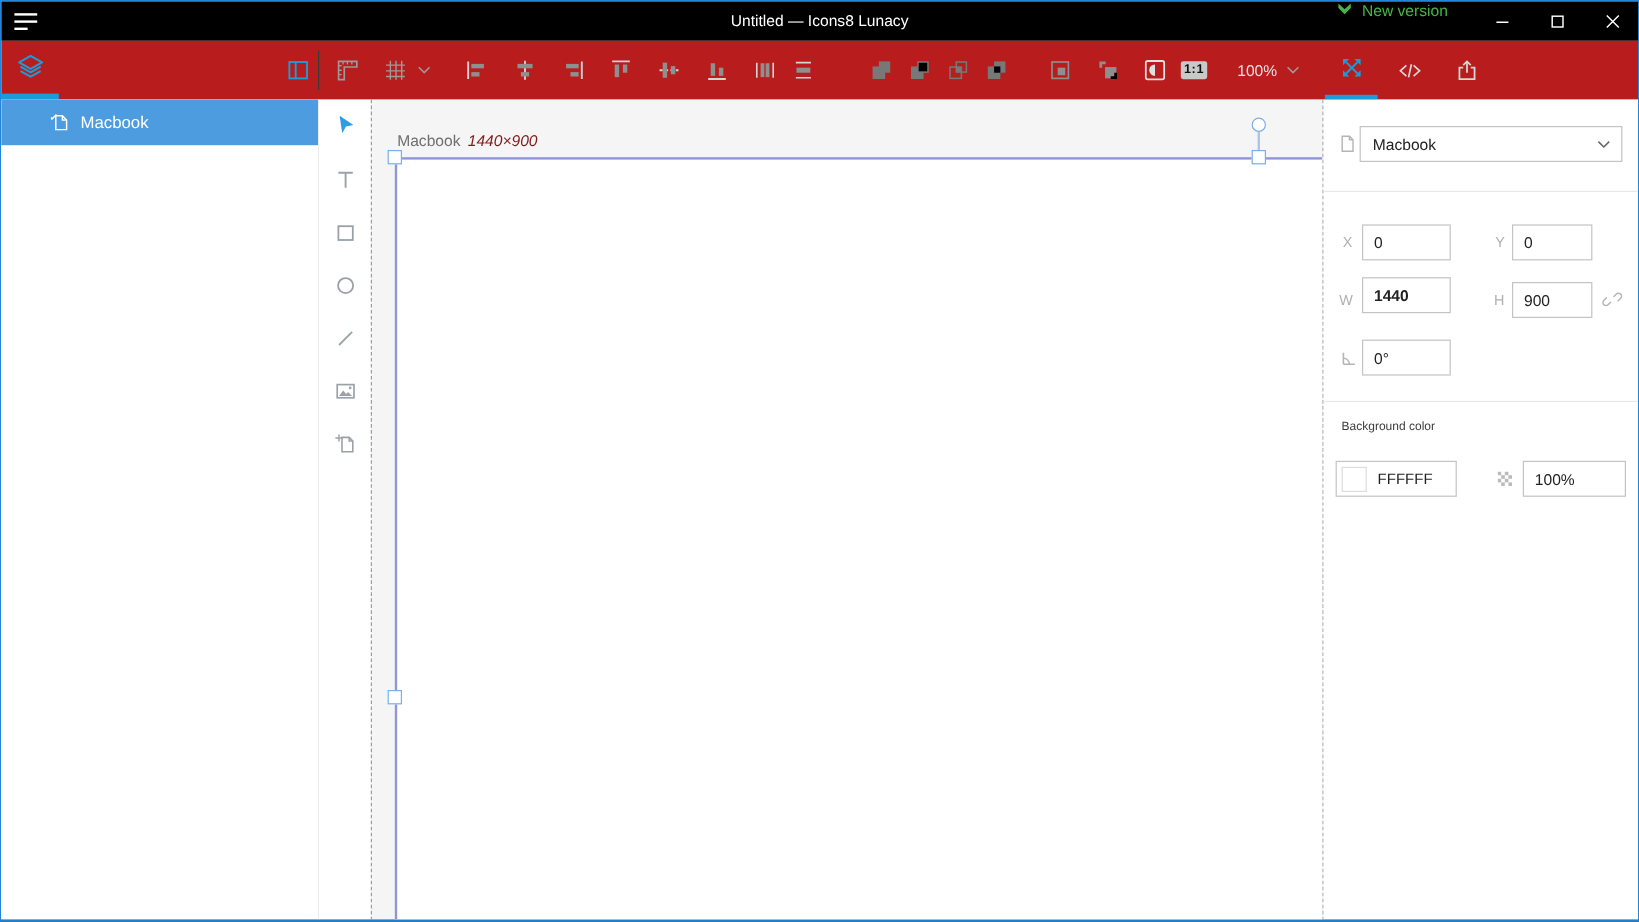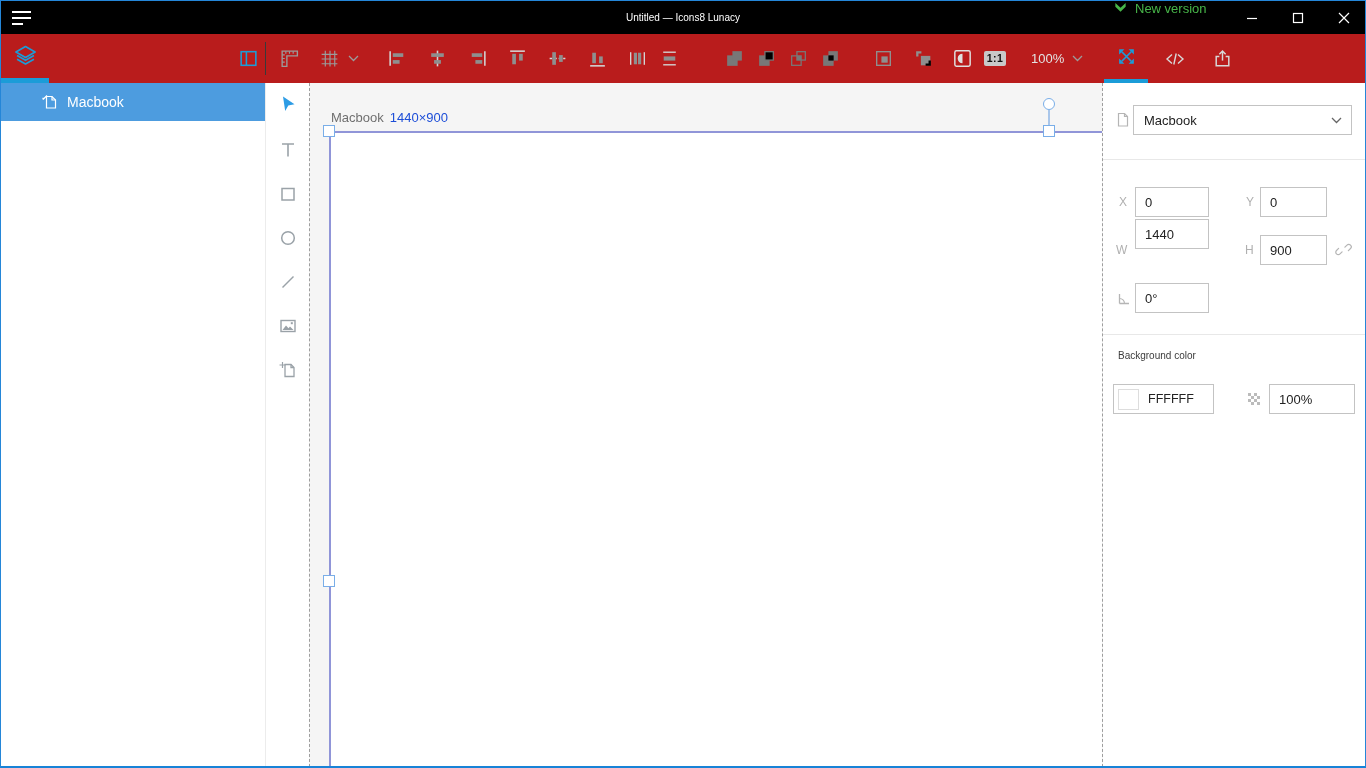--- a/index.html
+++ b/index.html
@@ -8,21 +8,21 @@
   .window { position:relative; width:1366px; height:768px; background:#fff; overflow:hidden;
             border:1px solid #2486D8; border-bottom:2px solid #1883D7; }
 
   
   .titlebar { position:absolute; left:0; top:0; width:100%; height:33px; background:#000; }
   .hamburger { position:absolute; left:8px; top:0; width:36px; height:33px; display:flex; flex-direction:column;
                justify-content:center; gap:4px; padding-left:3px; cursor:pointer; background:none; border:none; }
   .hamburger i { display:block; height:2px; background:#fff; width:19px; }
   .hamburger i:last-child { width:11px; }
   .win-title { position:absolute; left:0; top:0; width:100%; height:33px; line-height:33px;
-               text-align:center; color:#fff; font-size:10px; }
+               text-align:center; color:#fff; font-size:13px; }
   .new-version { position:absolute; left:1112px; top:0; height:33px; display:flex; align-items:flex-start; gap:7px;
                  color:#47B649; font-size:13px; cursor:pointer; }
   .caption-btn { position:absolute; top:0; width:46px; height:33px; display:flex; align-items:center;
                  justify-content:center; background:none; border:none; cursor:pointer; }
   .btn-min { left:1228px; } .btn-max { left:1274px; } .btn-close { left:1320px; }
 
   
   .toolbar { position:absolute; left:0; top:33px; width:100%; height:49px; background:#b91c1c; }
   .tb-divider { position:absolute; top:8px; width:1px; height:33px; background:#3a3a3a; }
   .tbtn { position:absolute; top:12px; width:24px; height:25px; display:flex; align-items:center;
@@ -45,21 +45,21 @@
   .layer-row .licon { margin-left:40px; display:flex; }
   .layer-row .ltext { margin-left:8px; font-size:14px; }
 
   .toolstrip { position:absolute; left:265px; top:82px; width:43px; height:684px; background:#fff; }
   .tool { position:absolute; left:3px; width:37px; height:36px; display:flex; align-items:center;
           justify-content:center; background:none; border:none; cursor:pointer; }
 
   .canvas { position:absolute; left:308px; top:82px; width:794px; height:684px; background:#f5f5f5;
             border-left:1px dashed #9e9e9e; border-right:1px dashed #9e9e9e; overflow:hidden; }
   .ab-label { position:absolute; left:21px; top:27px; font-size:13px; cursor:default; white-space:nowrap; }
-  .ab-label .nm { color:#6f6f6f; } .ab-label .sz { color:#1d4ed8; margin-left:6px; }
+  .ab-label .nm { color:#6f6f6f; } .ab-label .sz { color:#7f1d1d; margin-left:6px;font-style:italic; }
   .artboard { position:absolute; left:19px; top:48px; width:calc(100% - 19px); height:calc(100% - 48px);
               background:#fff; border-top:2px solid #9095D8; border-left:2px solid #9095D8; }
   .handle { position:absolute; width:12px; height:12px; background:#fff; border:1px solid #79aee8; }
   .rot-circle { position:absolute; width:12px; height:12px; background:#fff; border:1px solid #79aee8;
                 border-radius:50%; }
   .rot-stem { position:absolute; width:2px; background:#a9c6ea; }
 
   
   .inspector { position:absolute; left:1102px; top:82px; width:264px; height:684px; background:#fff; }
   .insp-divider { position:absolute; left:0; width:100%; height:1px; background:#e8e8e8; }
@@ -364,21 +364,21 @@
         </svg>
     </div>
     <div class="insp-divider" style="top:76px"></div>
 
     <span class="flabel" style="left:16px; top:104px;">X</span>
     <input class="field" style="left: 32px; top: 104px; width: 74px;" value="0">
     <span class="flabel" style="left:143px; top:104px;">Y</span>
     <input class="field" style="left: 157px; top: 104px; width: 67px;" value="0">
 
     <span class="flabel" style="left:13px; top:152px;">W</span>
-    <input class="field" style="left: 32px; top: 136px; width: 74px;" value="1440">
+    <input class="field" style="left: 32px; top: 148px; width: 74px; font-weight: bold;" value="1440">
     <span class="flabel" style="left:142px; top:152px;">H</span>
     <input class="field" style="left: 157px; top: 152px; width: 67px;" value="900">
     <button style="position:absolute; left:232px; top:158px; background:none; border:none; cursor:pointer; padding:0;">
       <svg width="17" height="17" viewBox="0 0 18 18">
         <path d="M10.5 6.5 l2.2-2.2 a2.6 2.6 0 0 1 3.7 3.7 L14.2 10.2" fill="none" stroke="#b5b5b5" stroke-width="1.3" stroke-linecap="round"></path>
         <path d="M7.5 11.5 l-2.2 2.2 a2.6 2.6 0 0 1 -3.7 -3.7 L3.8 7.8" fill="none" stroke="#b5b5b5" stroke-width="1.3" stroke-linecap="round"></path>
       </svg>
     </button>
 
     <span class="icon-abs" style="left:13px; top:207px;">

